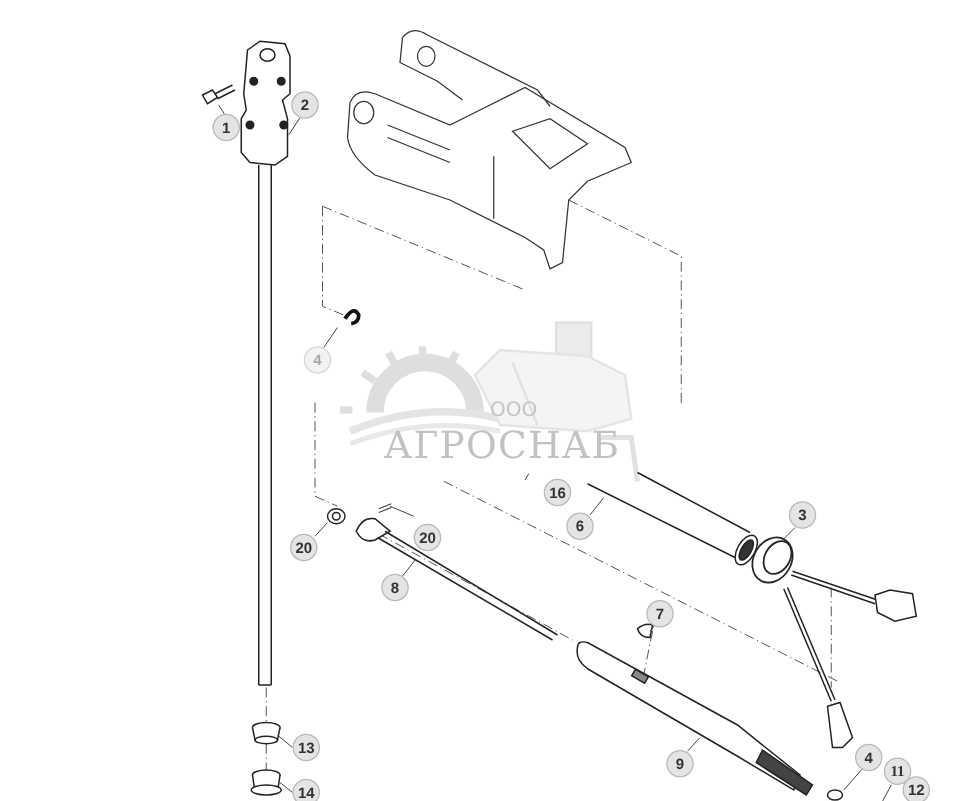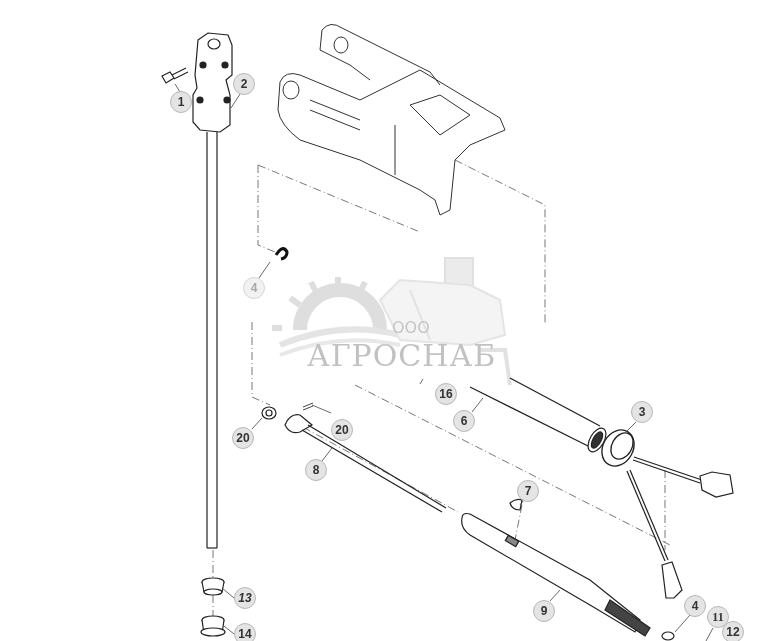--- a/index.html
+++ b/index.html
@@ -157,17 +157,17 @@
 <div class="callout" style="left:233px;top:73px;">2</div>
 <div class="callout" style="left:631px;top:401px;">3</div>
 <div class="callout faint" style="left:243px;top:277px;">4</div>
 <div class="callout" style="left:453px;top:410px;">6</div>
 <div class="callout" style="left:517px;top:480px;">7</div>
 <div class="callout" style="left:305px;top:459px;">8</div>
 <div class="callout" style="left:533px;top:600px;">9</div>
 <div class="callout" style="left:684px;top:595px;">4</div>
 <div class="callout" style="left:707px;top:606px;font-family:Liberation Serif, serif;">11</div>
 <div class="callout" style="left:722px;top:621px;">12</div>
-<div class="callout" style="left:234px;top:587px;font-style:italic;">13</div>
+<div class="callout" style="left:234px;top:587px;">13</div>
 <div class="callout" style="left:234px;top:623px;">14</div>
 <div class="callout" style="left:403px;top:383px;margin-left:32px;">16</div>
 <div class="callout" style="left:232px;top:427px;">20</div>
 <div class="callout" style="left:331px;top:407px;margin-top:12px;">20</div>
 
 </body></html>

